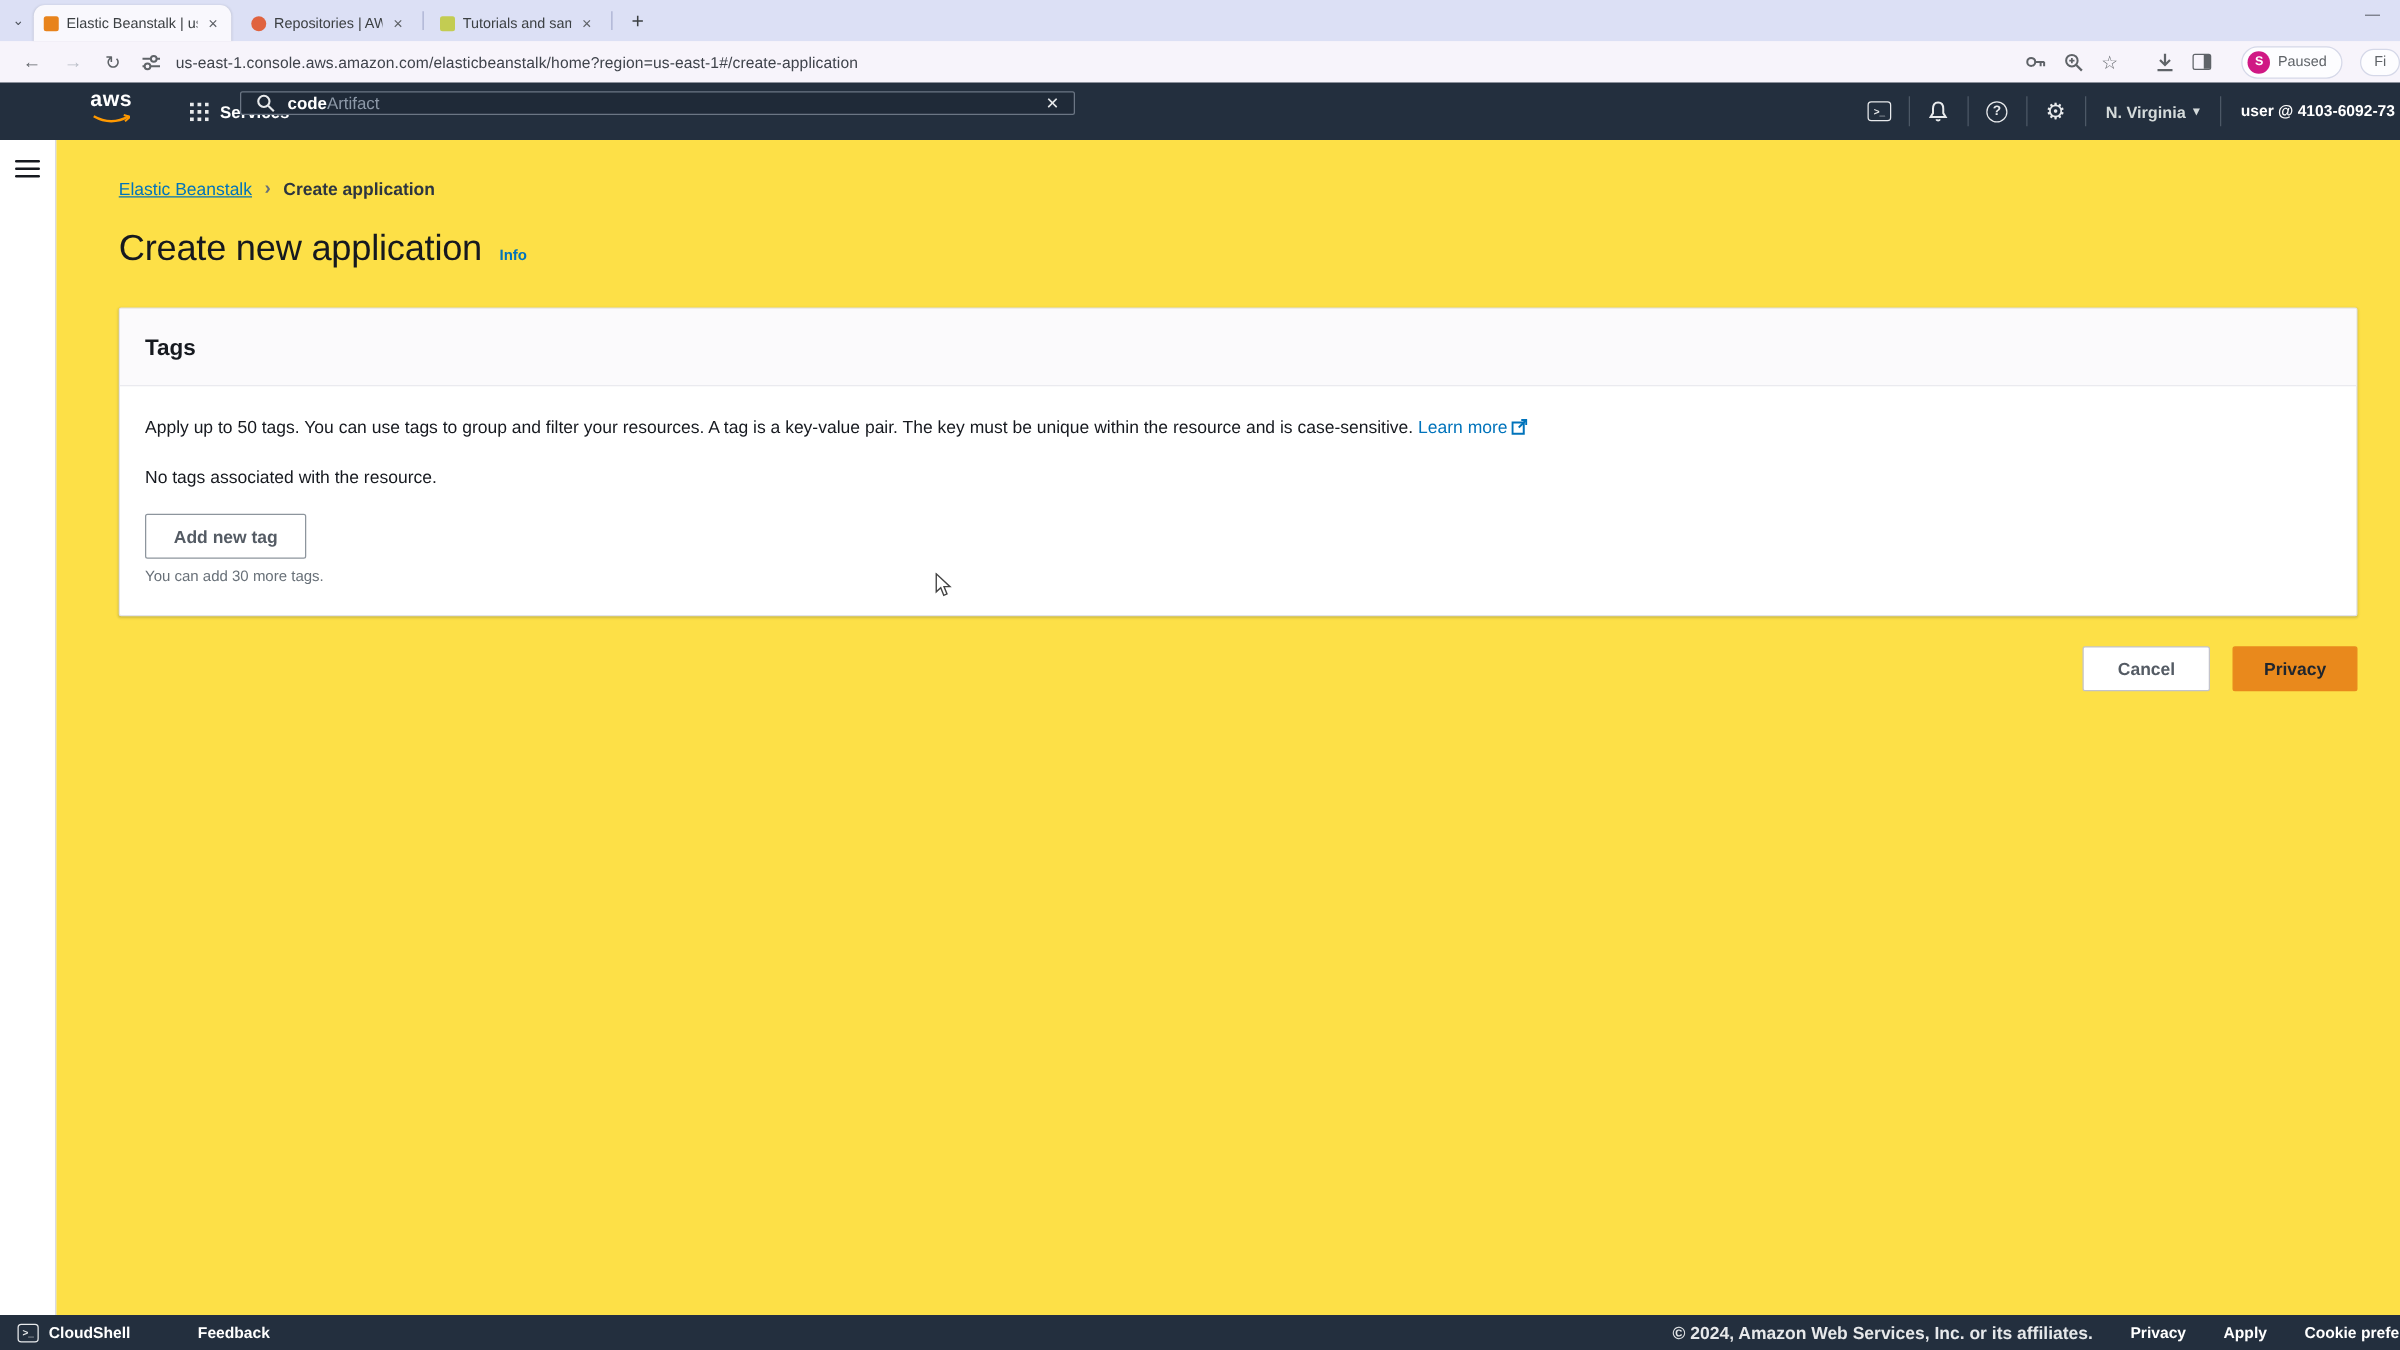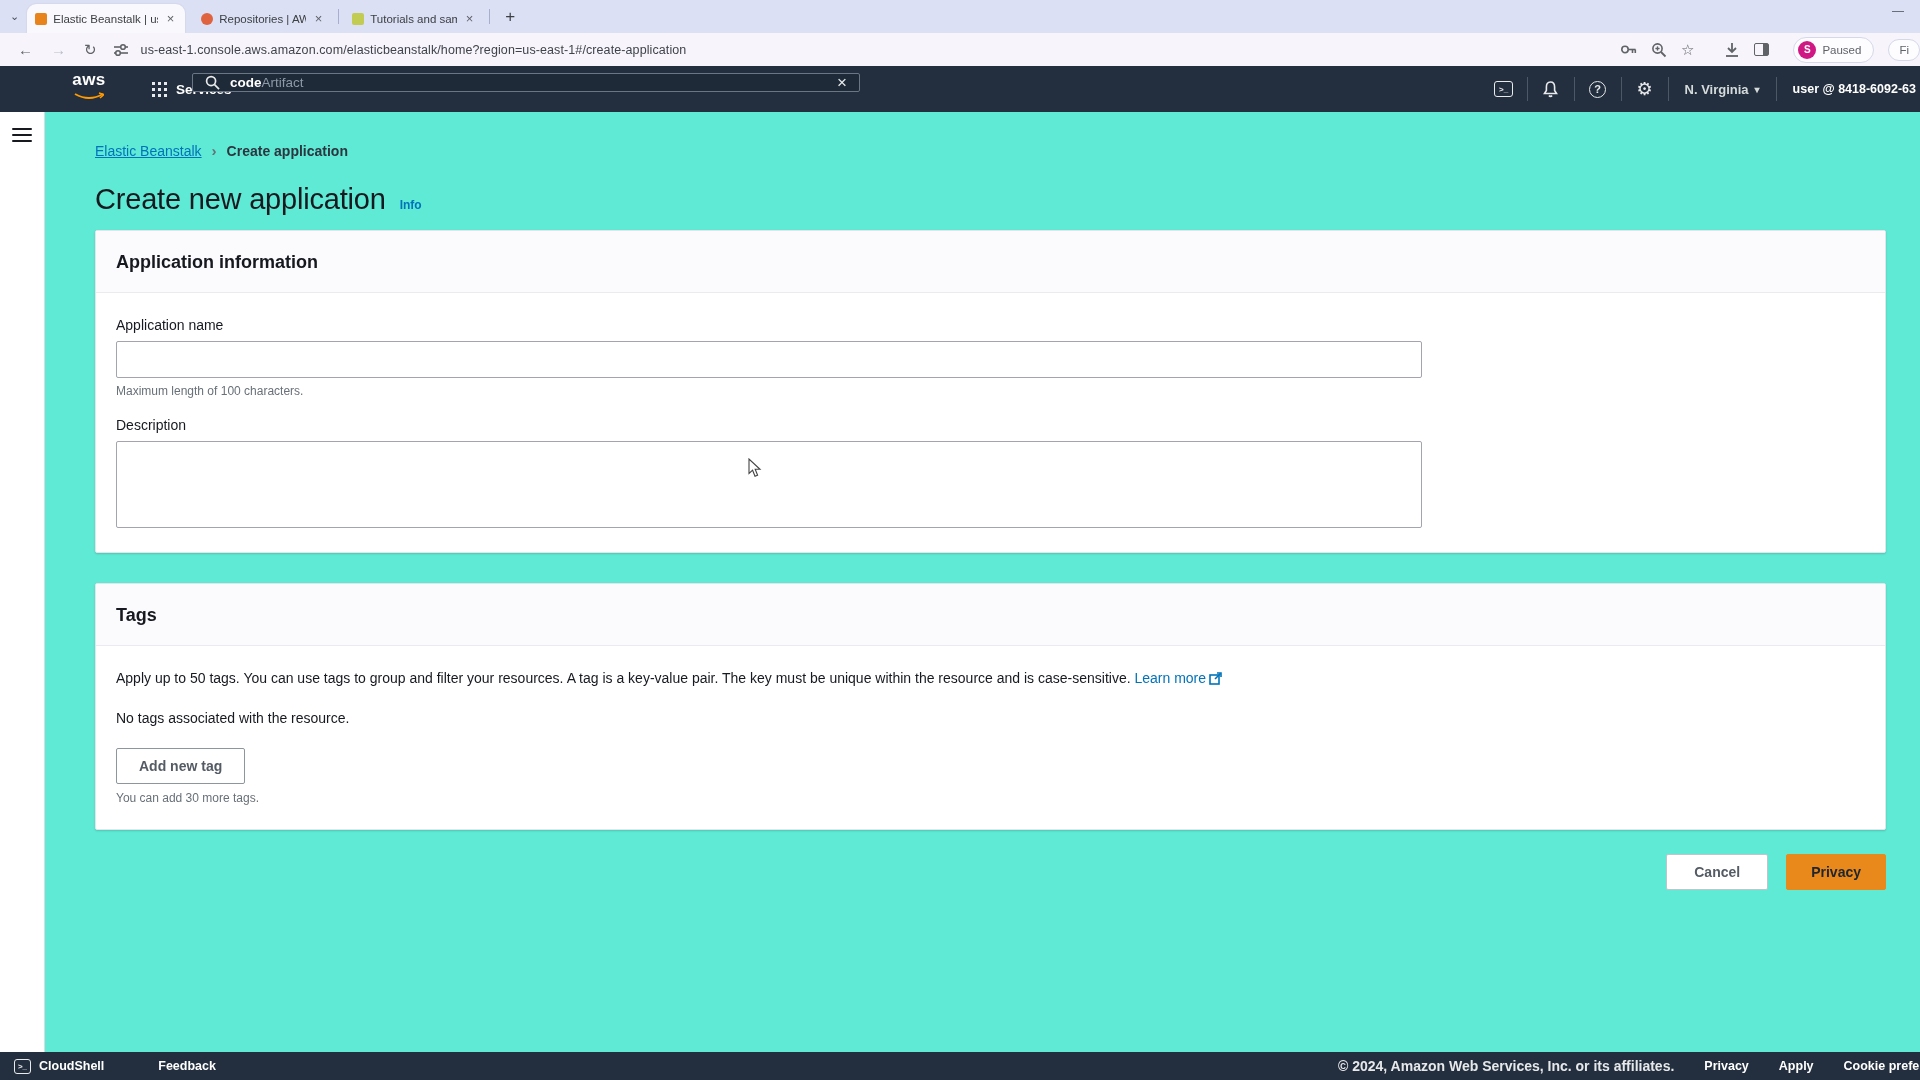--- a/index.html
+++ b/index.html
@@ -62,21 +62,21 @@
   .gear-glyph { font-size:18px; color:#e8eaec; line-height:1; }
   .terminal-box { width:19px; height:16px; border:1.6px solid #e8eaec; border-radius:3px; color:#e8eaec;
                   font-size:8px; font-weight:bold; display:flex; align-items:center; justify-content:center; }
   .region-btn { display:flex; align-items:center; gap:6px; font-size:13px; font-weight:bold; color:#d5dbdb;
                 margin:0 10px; cursor:pointer; white-space:nowrap; }
   .caret { font-size:10px; }
   .account-btn { font-size:12.5px; font-weight:bold; color:#fff; margin:0 4px 0 10px; white-space:nowrap;
                  overflow:hidden; max-width:140px; cursor:pointer; }
 
   
-  .content { position:absolute; top:112px; left:0; width:1920px; height:940px; background:#5eead4; }
+  .content { position:absolute; top:112px; left:0; width:1920px; height:940px; background:#fde047; }
   .mini-sidebar { position:absolute; left:0; top:0; width:45px; height:100%; background:#fff;
                   border-right:1px solid #dadae3; }
   .hamburger { margin:16px 0 0 12px; width:20px; cursor:pointer; }
   .hamburger span { display:block; height:2px; background:#16191f; margin-bottom:4px; border-radius:1px; }
   .main { margin-left:45px; padding:30px 34px 0 50px; }
 
   .breadcrumb { display:flex; align-items:center; gap:10px; font-size:14px; }
   .crumb-link { color:#0073bb; text-decoration:underline; cursor:pointer; }
   .crumb-sep { color:#687078; font-size:15px; font-weight:bold; }
   .crumb-current { color:#2d3540; font-weight:bold; }
@@ -264,21 +264,21 @@
         <span class="help-circle">?</span>
       </span>
     <span class="nav-vsep"></span>
     <span class="nav-ic gear-glyph">⚙</span>
     <span class="nav-vsep"></span>
     <span class="region-btn">
       <span>N. Virginia</span>
       <span class="caret">▾</span>
     </span>
     <span class="nav-vsep"></span>
-    <span class="account-btn">user @ 8418-6092-63</span>
+    <span class="account-btn">user @ 4103-6092-73</span>
   </div>
 </div>
 
 <div class="content">
   <div class="mini-sidebar">
     <div class="hamburger">
       <span></span>
         <span></span>
         <span></span>
     </div>
@@ -290,35 +290,20 @@
       <span class="crumb-link">Elastic Beanstalk</span>
       <span class="crumb-sep">›</span>
       <span class="crumb-current">Create application</span>
     </div>
 
     <div class="title-row">
       <span class="page-title">Create new application</span>
       <span class="info-link">Info</span>
     </div>
 
-    <div class="card card-1">
-      <div class="card-header">
-        <span class="card-heading">Application information</span>
-      </div>
-      <div class="card-body">
-        <label class="field-label">Application name</label>
-        <input class="text-input" type="text" value="" style="">
-        <div class="field-hint">Maximum length of 100 characters.</div>
-
-        <div class="field-group">
-          <label class="field-label">Description</label>
-          <textarea class="desc-area" style=""></textarea>
-        </div>
-      </div>
-    </div>
 
     <div class="card card-2">
       <div class="card-header">
         <span class="card-heading">Tags</span>
       </div>
       <div class="card-body">
         <div class="tags-desc">
           <span>Apply up to 50 tags. You can use tags to group and filter your resources. A tag is a key-value pair. The key must be unique within the resource and is case-sensitive.</span>
           <span class="learn-more">
             <span>Learn more</span><svg class="ext-ic" width="13" height="13" viewBox="0 0 13 13">

